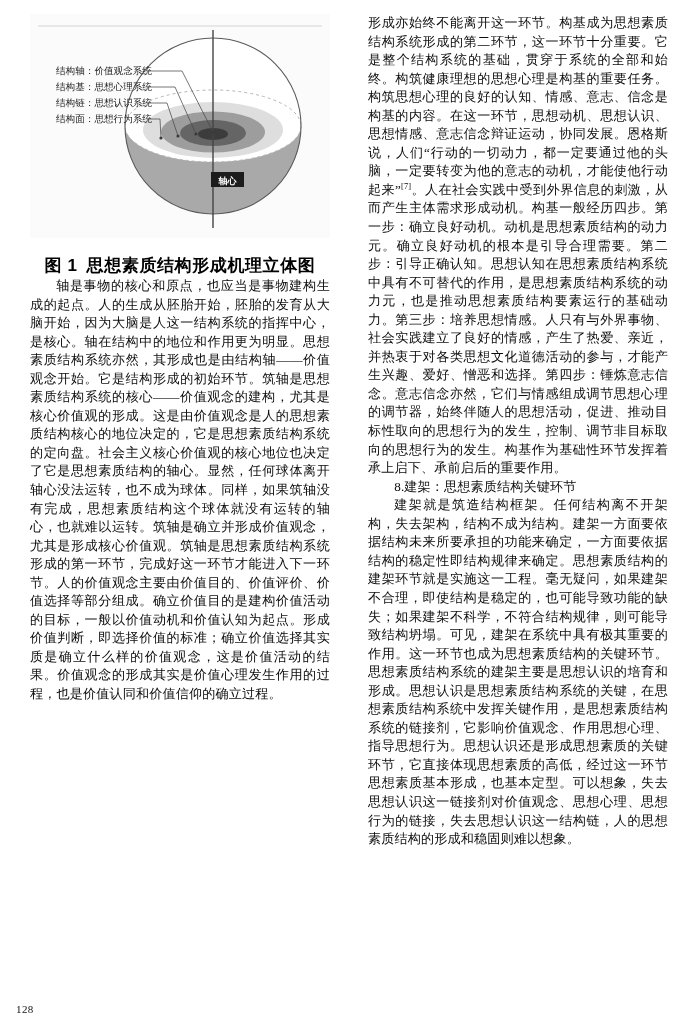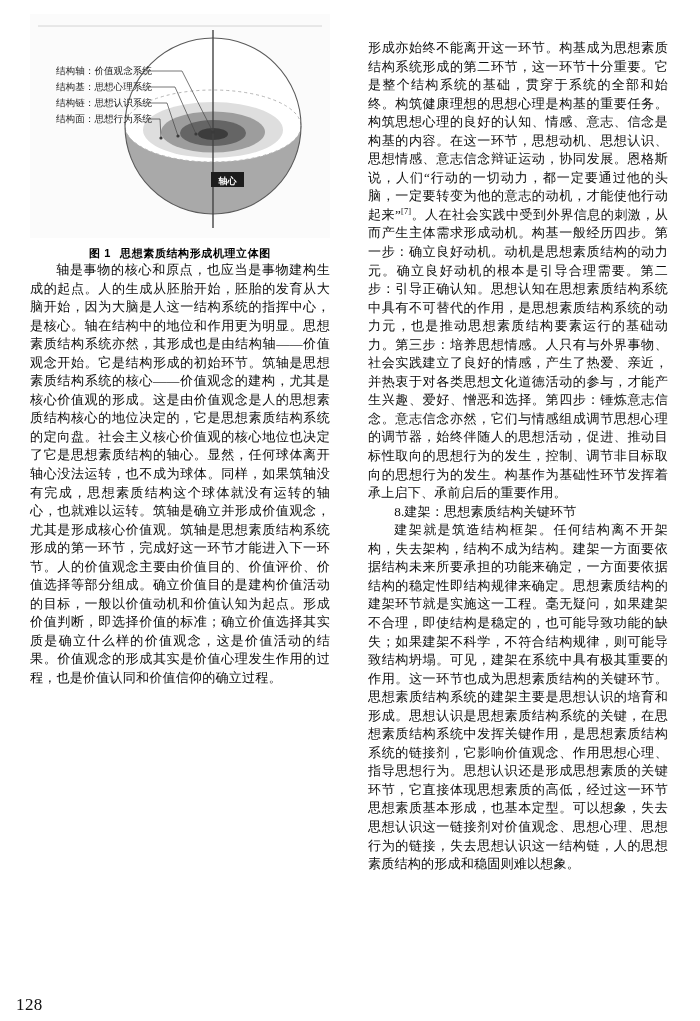--- a/index.html
+++ b/index.html
@@ -23,21 +23,21 @@
     height: 1021px;
   }
 
   
   .col {
     position: absolute;
     top: 14px;
     width: 300px;
   }
   .col-left  { left: 30px; }
-  .col-right { left: 368px; margin-top: 25px; }
+  .col-right { left: 368px; }
 
   .body-text {
     font-size: 13.1px;
     line-height: 18.55px;
     text-align: justify;
     text-justify: inter-ideograph;
     letter-spacing: 0.15px;
     margin: 0;
     color: #0d0d0d;
   }
@@ -57,36 +57,36 @@
   }
   .figure-box {
     position: relative;
     width: 300px;
     height: 224px;
     background: #fbfbfb;
     overflow: hidden;
   }
   .figure-box svg { display: block; }
   .fig-caption {
-    margin-top: 8px;
+    margin-top: 16px;
     text-align: center;
-    font-size: 11px;
+    font-size: 17px;
     font-weight: bold;
     letter-spacing: 0.6px;
     font-family: "Liberation Sans", sans-serif;
     color: #000;
   }
   .fig-caption .capnum { margin-right: 9px; }
 
   
   .folio {
     position: absolute;
     left: 16px;
     bottom: 6px;
-    font-size: 17px;
+    font-size: 11px;
     font-family: "Liberation Serif", serif;
     color: #111;
     letter-spacing: 0.4px;
   }
 
   .axis-tag {
     font-family: "Liberation Sans", sans-serif;
     font-size: 9px;
     font-weight: bold;
     fill: #ffffff;

